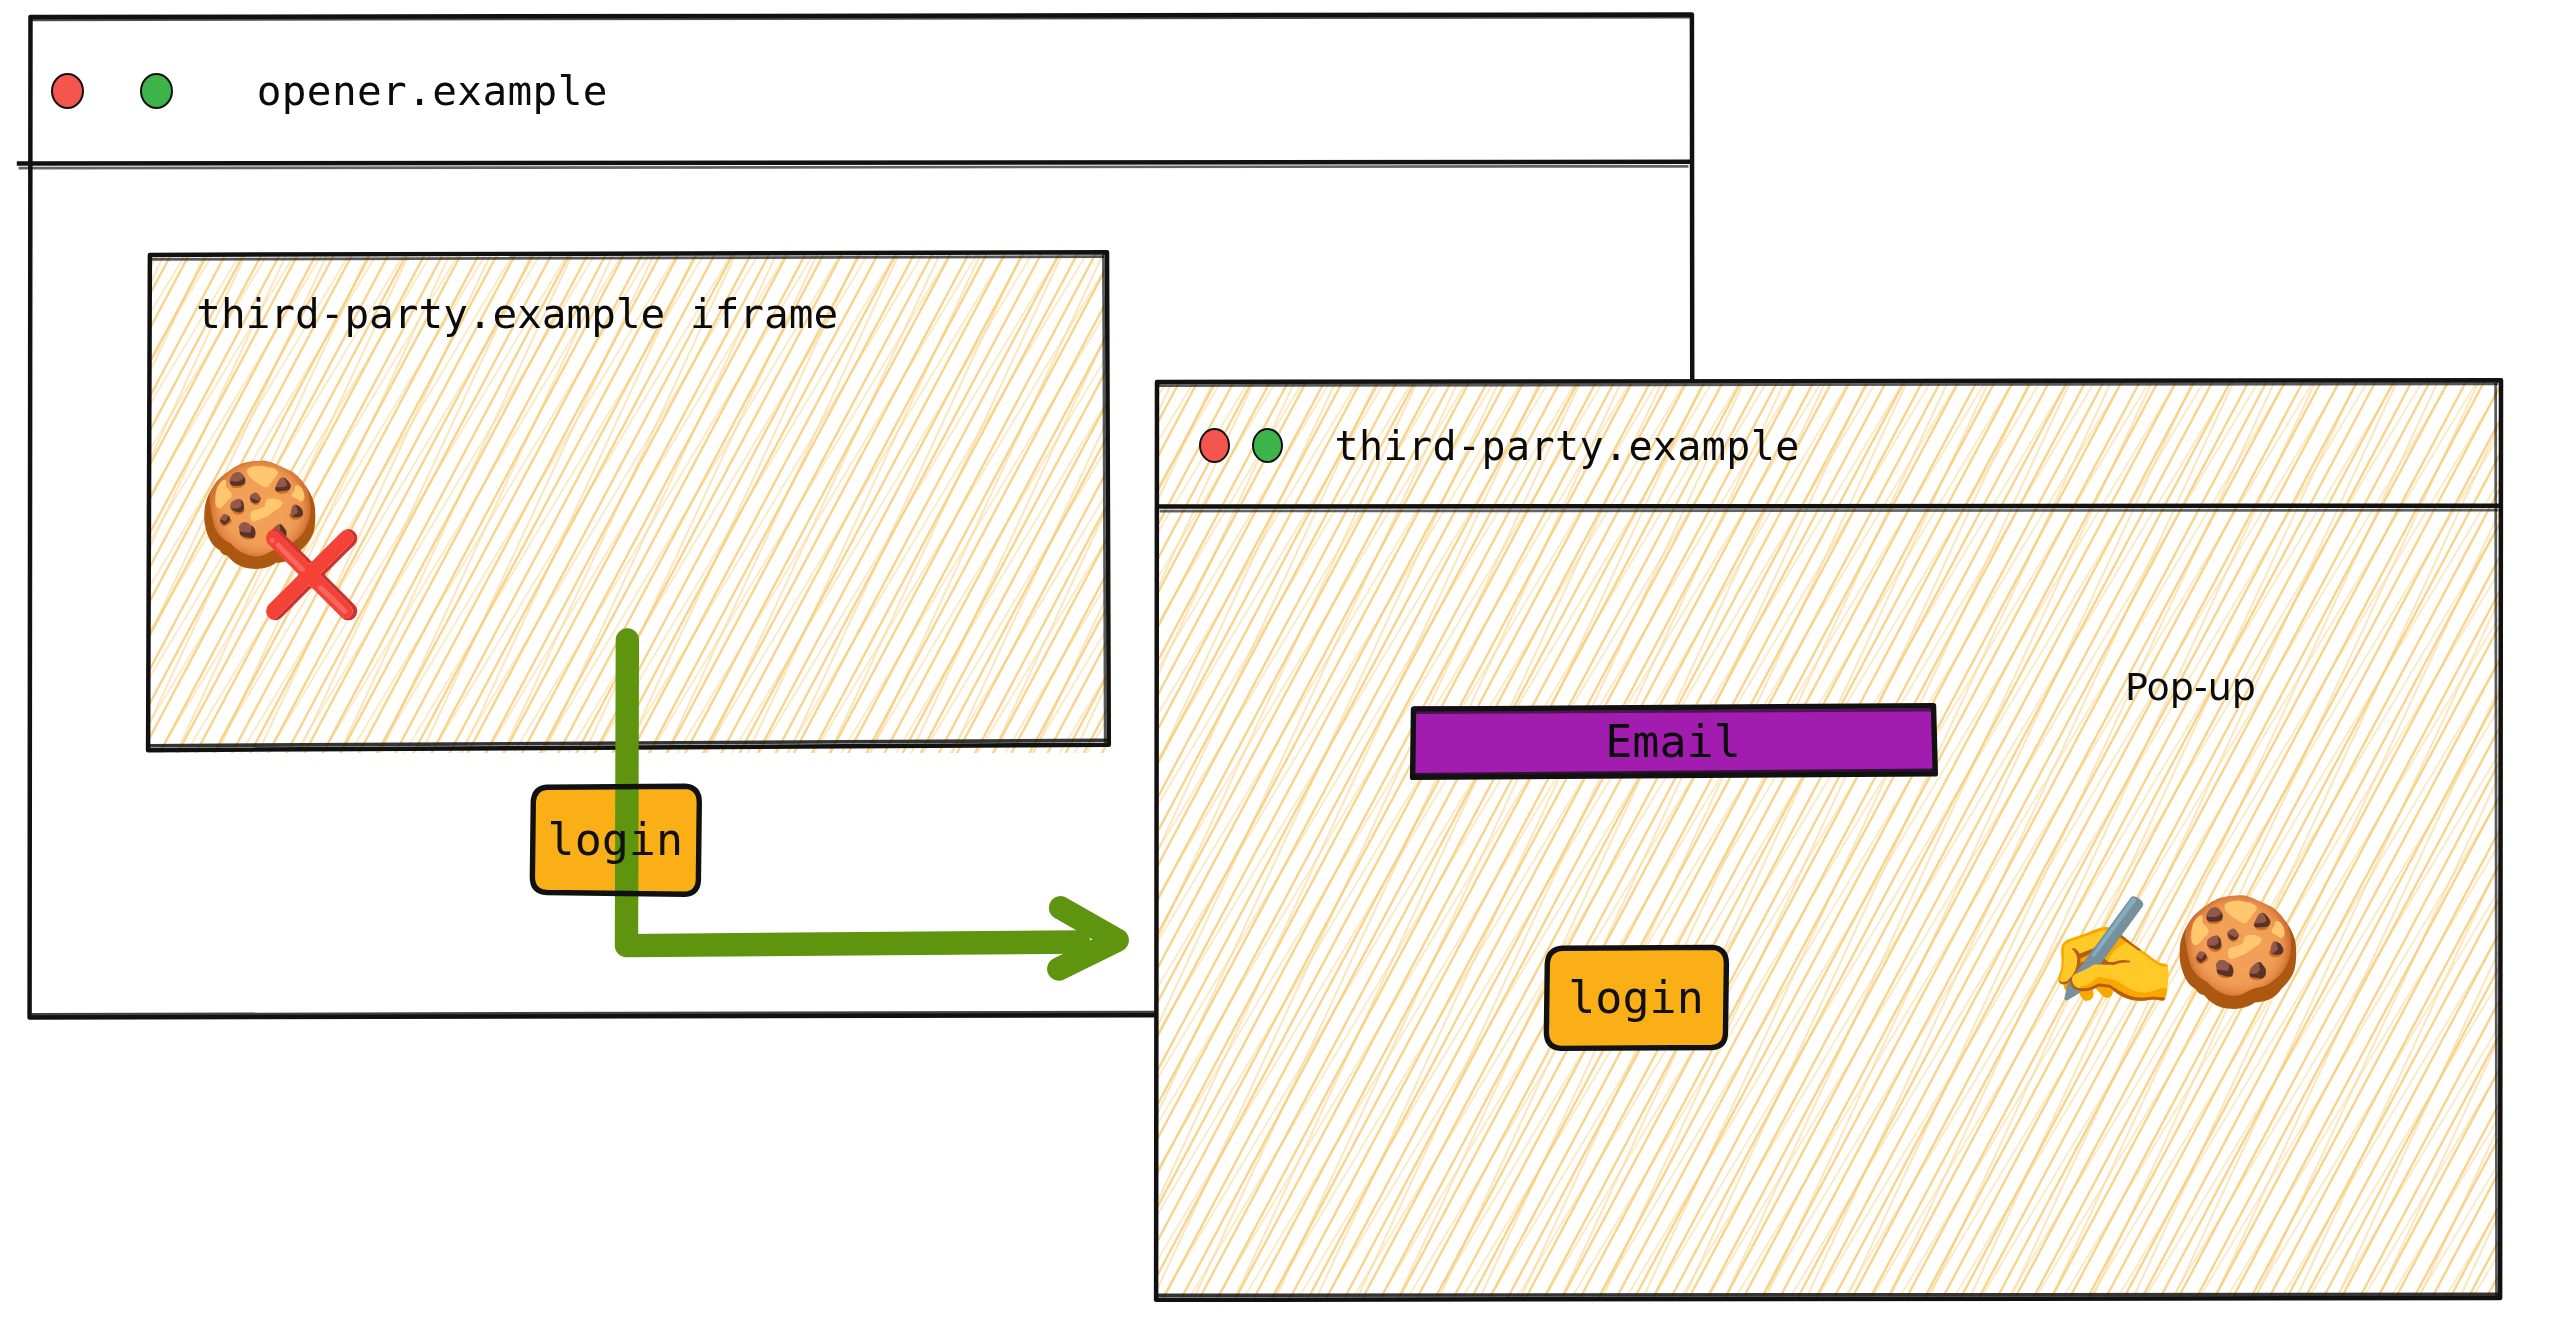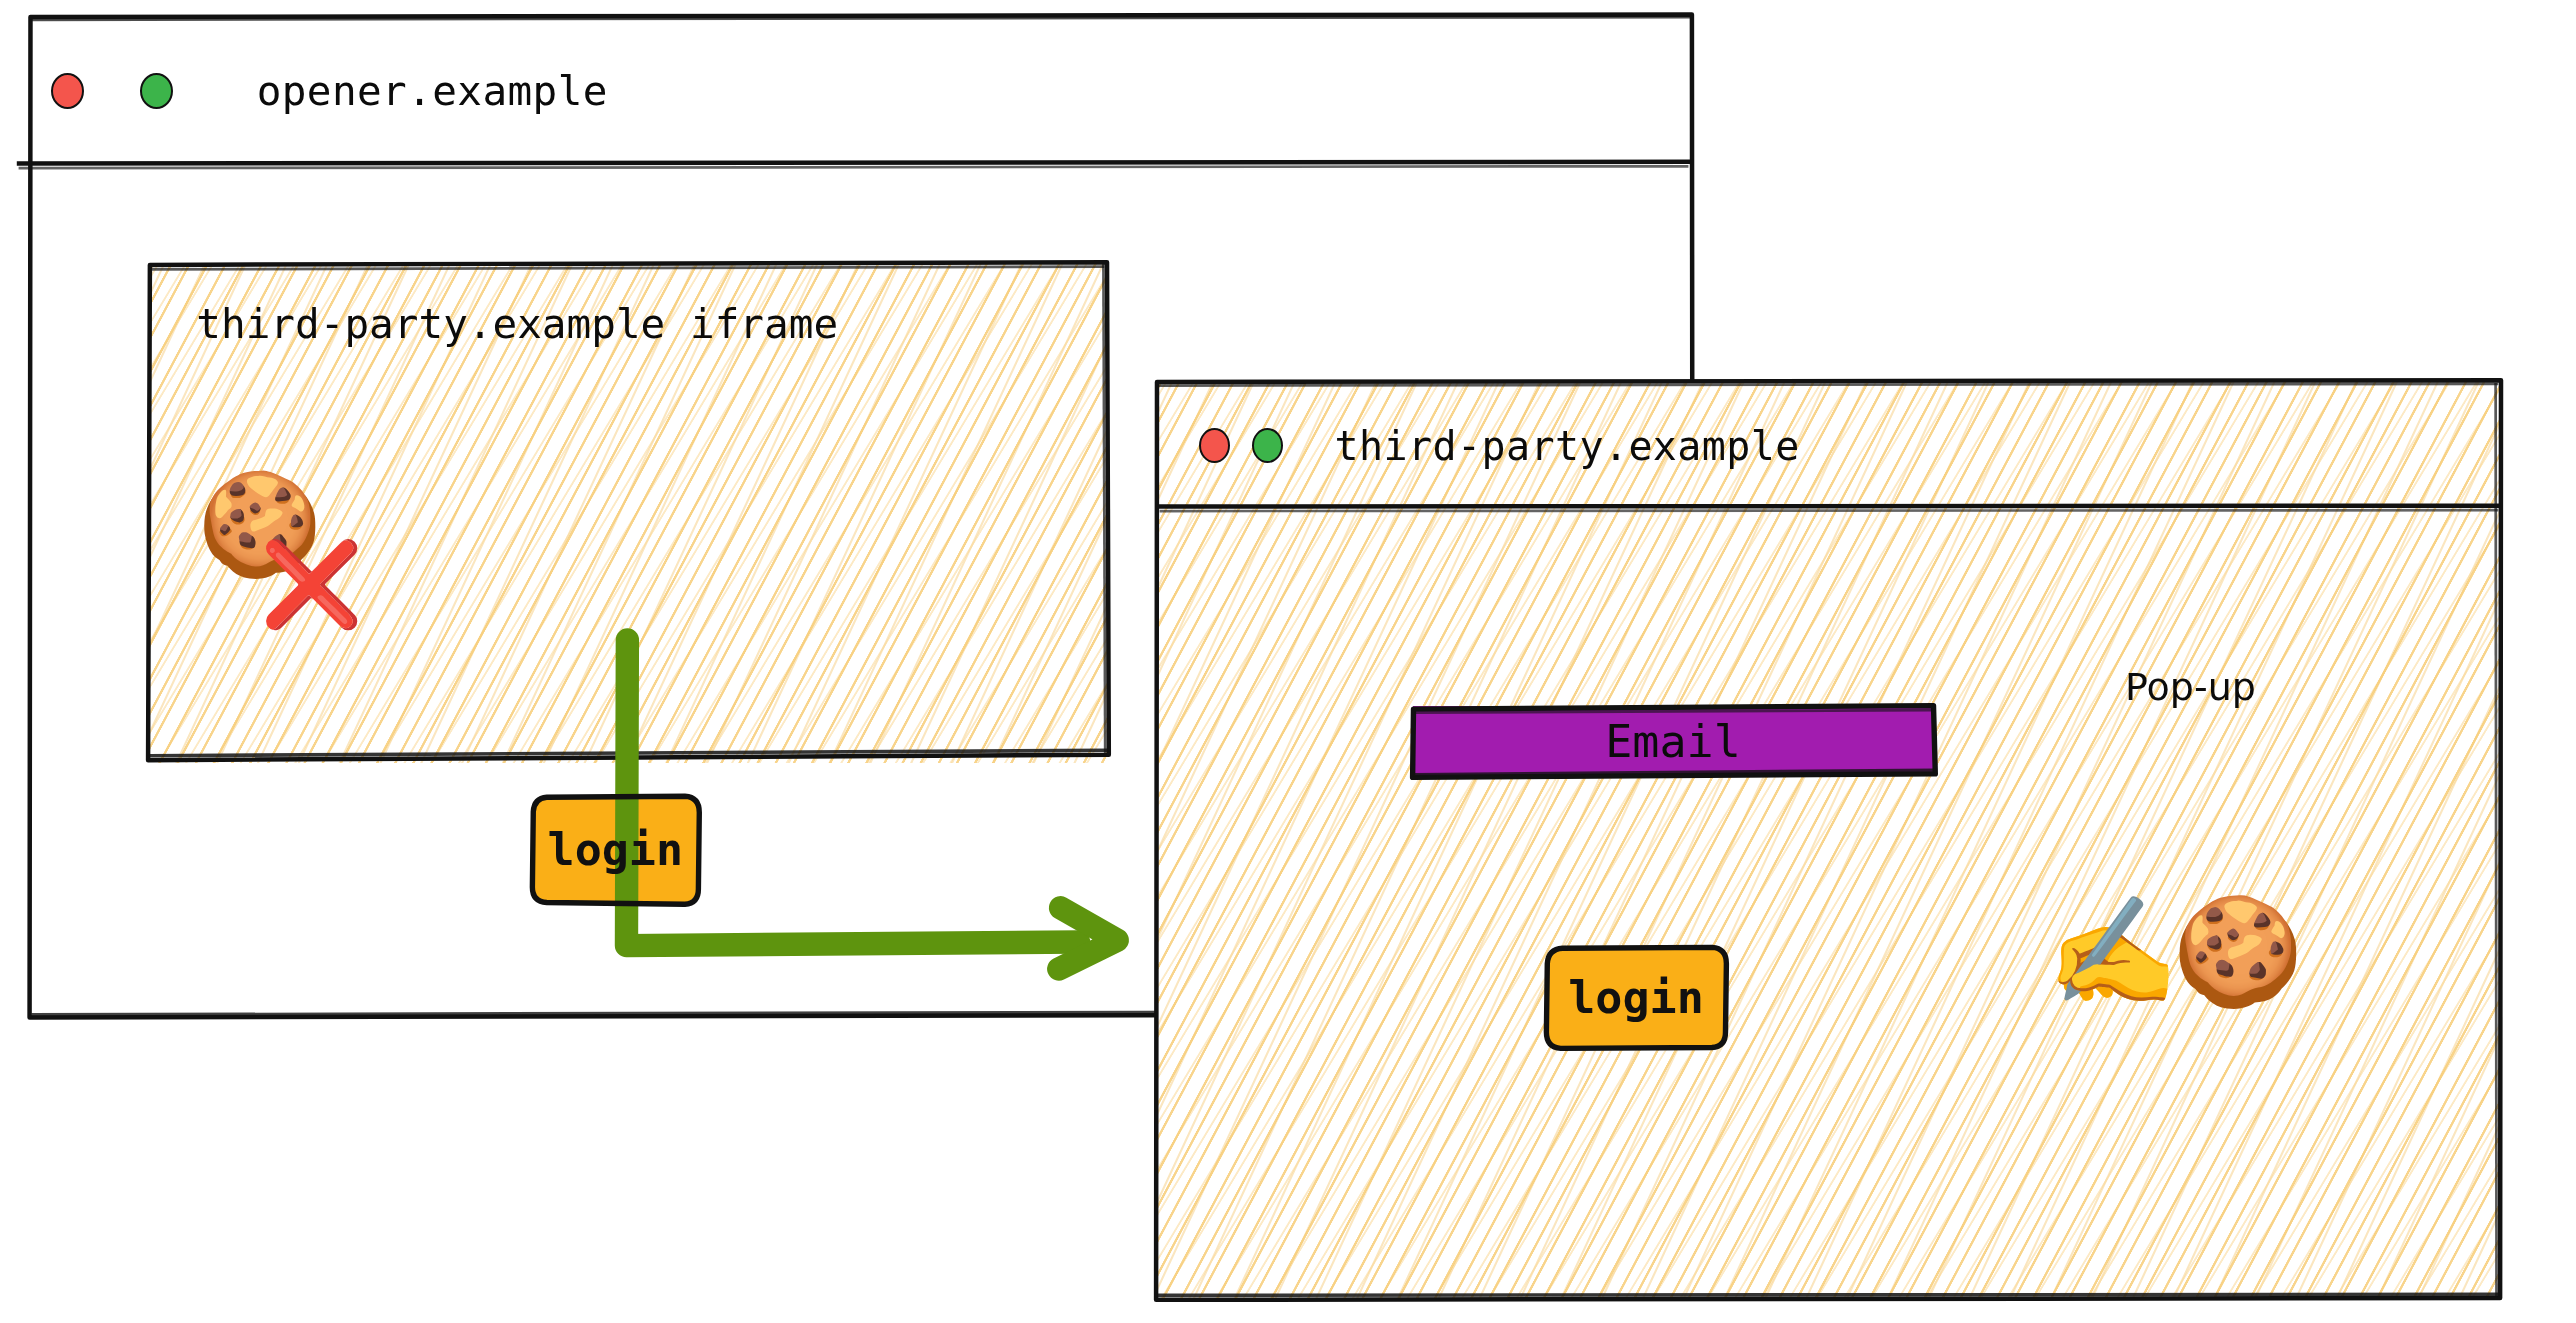--- a/index.html
+++ b/index.html
@@ -110,21 +110,21 @@
   .popup-window  .titlebar-title { font-size: 40px; letter-spacing: 0.4px; }
 
   
   .title-sep { position: absolute; left: 0; width: 100%; height: 12.6px; }
   .title-sep svg { display: block; width: 100%; height: 100%; overflow: visible; }
 
   
   .iframe-panel {
     position: absolute;
     left: 133px;
-    top: 247px;
+    top: 237px;
     width: 960px;
     height: 500px;
   }
   .iframe-panel .panel-fill { position: absolute; inset: 0; }
   .iframe-title {
     position: absolute;
     left: 48px;
     top: 37px;
     font-family: "DejaVu Sans Mono", monospace;
     font-size: 41px;
@@ -145,21 +145,21 @@
     position: absolute;
     background: #FAAF17;
     border-radius: 16px;
     display: flex;
     align-items: center;
     justify-content: center;
     font-family: "DejaVu Sans Mono", monospace;
     color: #111;
     box-sizing: border-box;
   }
-  .login-btn .btn-label { position: relative; z-index: 2; font-weight: bold; }
+  .login-btn .btn-label { position: relative; z-index: 2; }
   .login-btn .btn-outline {
     position: absolute;
     left: -5.4px; top: -5.4px; right: -5.4px; bottom: -5.4px;
     z-index: 1;
   }
   .login-btn .btn-outline svg { display:block; width:100%; height:100%; overflow: visible; }
 
   .iframe-login {
     left: 384px; top: 532px; width: 166px; height: 108px;
     font-size: 45px;

